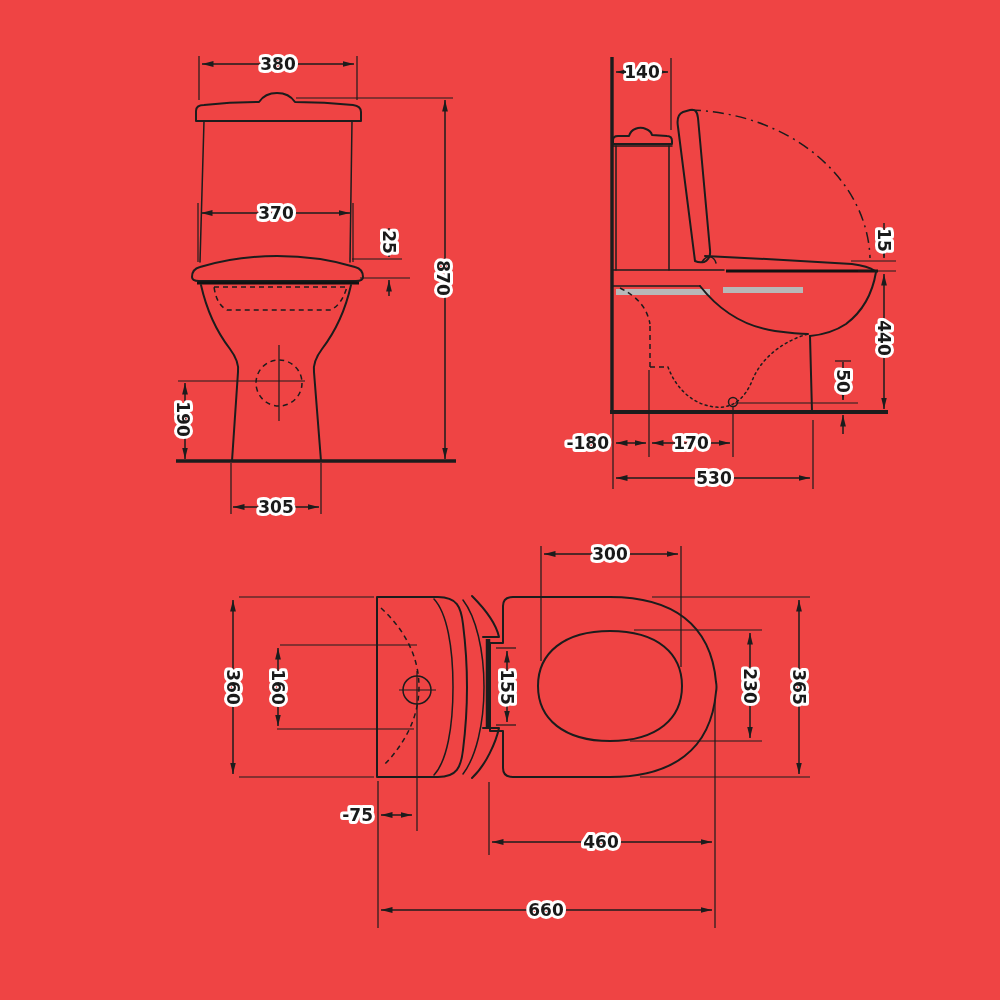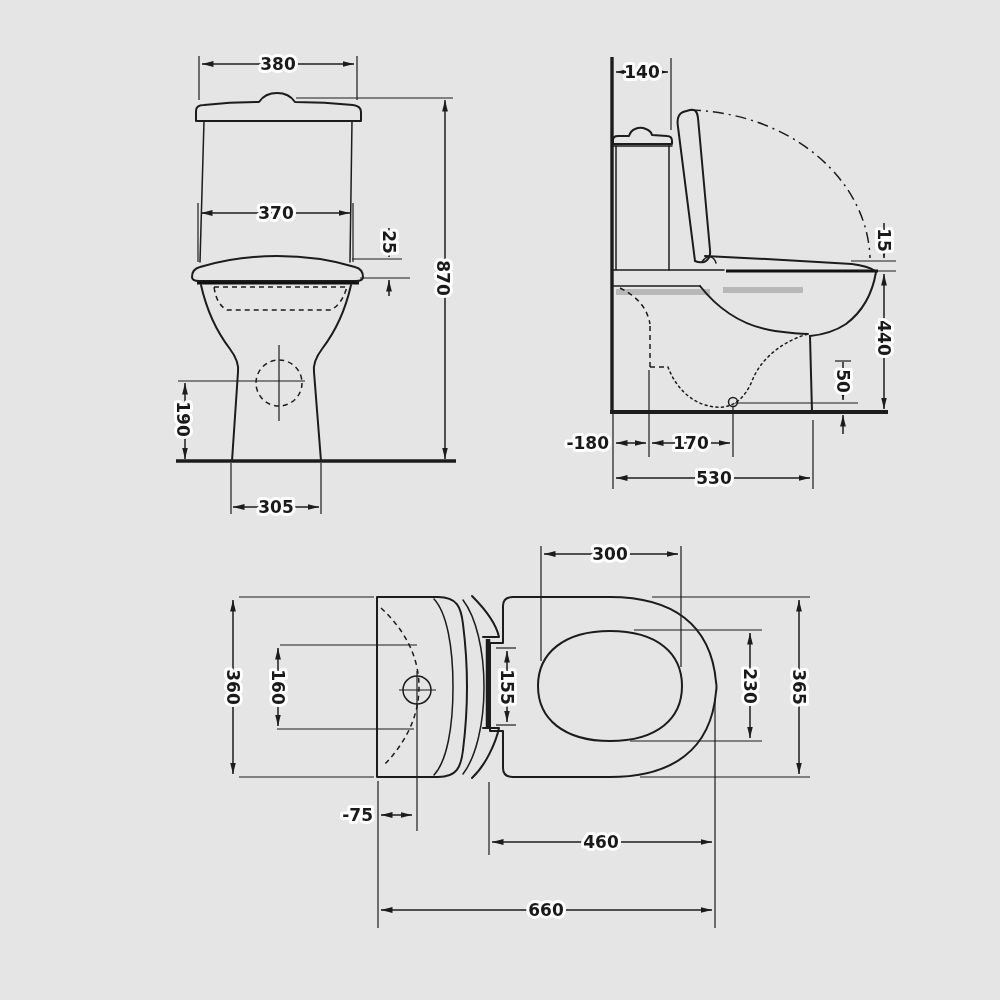--- a/index.html
+++ b/index.html
@@ -1,16 +1,16 @@
 <!DOCTYPE html>
 <html><head>
 <meta charset="utf-8">
 <style>
   html,body{margin:0;padding:0;background:#fff;}
-  .stage{width:1000px;height:1000px;background:#e5e5e5;position:relative;overflow:hidden;}
+  .stage{width:1000px;height:1000px;background:#ef4444;position:relative;overflow:hidden;}
   svg{display:block;}
   .ln   {fill:none;stroke:#1c1c1c;stroke-width:2;stroke-linecap:round;stroke-linejoin:round;}
   .ln15 {fill:none;stroke:#1c1c1c;stroke-width:1.5;stroke-linecap:round;stroke-linejoin:round;}
   .thick{fill:none;stroke:#1c1c1c;stroke-width:3.4;stroke-linecap:butt;}
   .floor{fill:none;stroke:#1c1c1c;stroke-width:4;stroke-linecap:butt;}
   .shad {fill:none;stroke:#111111;stroke-width:3.2;stroke-linecap:butt;}
   .dash {fill:none;stroke:#1c1c1c;stroke-width:1.5;stroke-dasharray:5 4;}
   .dot  {fill:none;stroke:#1c1c1c;stroke-width:1.5;stroke-dasharray:2 3.5;stroke-linecap:round;}
   .dashdot{fill:none;stroke:#1c1c1c;stroke-width:1.5;stroke-dasharray:11 5 2 5;}
   .ext  {fill:none;stroke:#1c1c1c;stroke-width:1.2;stroke-linecap:butt;}

